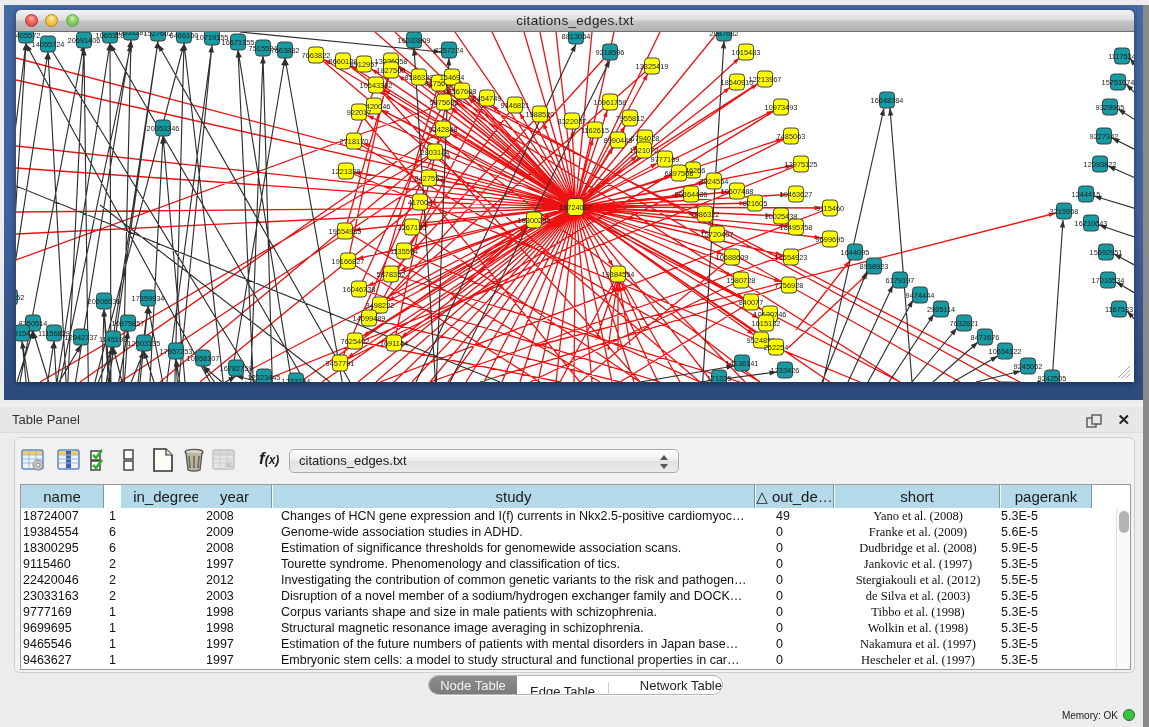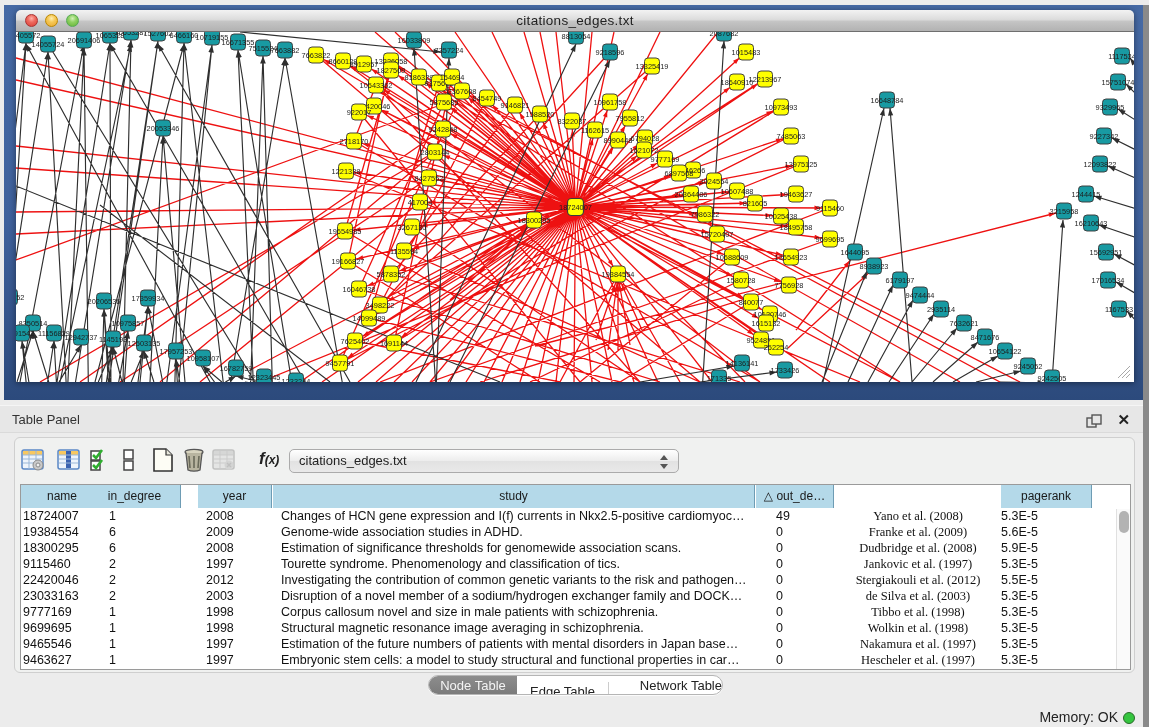--- a/index.html
+++ b/index.html
@@ -40,21 +40,21 @@
 .ticon { position:absolute; top:0; }
 #dropdown { position:absolute; left:274px; top:1px; width:390px; height:24px;
   background:linear-gradient(#ffffff, #ededed 48%, #e2e2e2 52%, #e9e9e9); border:1px solid #ababab; border-radius:5px;
   font-size:13px; color:#222; line-height:22px; padding-left:9px; }
 #dd-step { position:absolute; right:6px; top:3px; }
 
 #tablewrap { position:absolute; left:5px; top:46px; width:1111px; height:186px; background:#fff;
   border:1px solid #9a9a9a; overflow:hidden; }
 #thead { position:absolute; left:0; top:0; height:23px; width:1111px; background:#fff; }
 .th { position:absolute; top:0; height:23px; background:#b4d9e9; border-right:1px solid #6e9cb4;
-  font-size:12px; color:#1a1a1a; text-align:center; line-height:23px; }
+  font-size:15px; color:#1a1a1a; text-align:center; line-height:23px; }
 #tbody { position:absolute; left:0; top:23px; width:1111px; }
 .trow { position:relative; height:16px; font-size:12.5px; color:#111; white-space:nowrap; }
 .trow div { position:absolute; top:0; line-height:16px; overflow:hidden; }
 .c-name { left:2px; width:82px; }
 .c-deg { left:88px; width:80px; }
 .c-year { left:185px; width:65px; }
 .c-title { left:260px; width:482px; }
 .c-out { left:755px; width:58px; }
 .c-short { left:814px; width:166px; text-align:center;font-family:Liberation Serif, serif; }
 .c-pr { left:980px; width:92px; text-align:left; }
@@ -64,21 +64,21 @@
 
 
 #tabs { position:absolute; left:413px; top:237px; height:20px; display:flex;
   border:1px solid #b5b5b5; border-radius:10px; overflow:hidden; background:#fff;
   box-shadow:0 1px 0 rgba(255,255,255,0.8); }
 .tab { font-size:13px; color:#222; line-height:19px; text-align:center; border-right:1px solid #ccc; }
 .tab:nth-child(1) { width:88px; } .tab:nth-child(2) { width:92px;margin-top:6px; } .tab:nth-child(3) { width:113px; }
 .tab.sel { background:linear-gradient(#8d8d8d,#7b7b7b); color:#f4f4f4; border-right:none; }
 .tab:last-child { border-right:none;text-align:right; }
 
-#memory { position:absolute; right:14px; top:709px; font-size:14px; color:#222; }
+#memory { position:absolute; right:14px; top:709px; font-size:10px; color:#222; }
 #memdot { display:inline-block; width:12px; height:12px; border-radius:50%;
   background:#35c53f; border:1px solid #2a6b2a; vertical-align:-2px; margin-left:5px; }
 </style></head>
 <body>
 <div id="app">
   <div id="desk"></div>
   <div id="rightedge"></div>
   <div id="win">
     <div id="titlebar">
       <div class="tl" id="tl-red"></div>
@@ -410,24 +410,25 @@
         <div id="dropdown">citations_edges.txt
           <svg id="dd-step" width="16" height="18" viewBox="0 0 16 18">
             <path d="M8 2l4 5H4z" fill="#555"></path>
               <path d="M8 16l-4-5h8z" fill="#555"></path>
           </svg>
         </div>
       </div>
       <div id="tablewrap">
         <div id="thead">
           <div class="th" style="left:0; width:83px;">name</div>
-          <div class="th" style="left:68px; width:92px;">in_degree</div>
+          <div class="th" style="left:100px; width:92px;">in_degree</div>
           <div class="th" style="left:177px; width:74px;">year</div>
           <div class="th" style="left:252px; width:482px;">study</div>
           <div class="th" style="left:735px; width:78px;">△ out_de…</div>
+          <div class="th" style="left:814px; width:165px;">short</div>
           <div class="th" style="left:980px; width:91px;">pagerank</div>
         </div>
         <div id="tbody">
 <div class="trow">
 <div class="c-name">18724007</div>
               <div class="c-deg">1</div>
               <div class="c-year">2008</div>
 <div class="c-title">Changes of HCN gene expression and I(f) currents in Nkx2.5-positive cardiomyoc…</div>
               <div class="c-out">49</div>
               <div class="c-short">Yano et al. (2008)</div>
@@ -475,21 +476,21 @@
               <div class="c-year">2003</div>
 <div class="c-title">Disruption of a novel member of a sodium/hydrogen exchanger family and DOCK…</div>
               <div class="c-out">0</div>
               <div class="c-short">de Silva et al. (2003)</div>
 <div class="c-pr">5.3E-5</div>
             </div>
 <div class="trow">
 <div class="c-name">9777169</div>
               <div class="c-deg">1</div>
               <div class="c-year">1998</div>
-<div class="c-title">Corpus callosum novel and size in male patients with schizophrenia.</div>
+<div class="c-title">Corpus variants shape and size in male patients with schizophrenia.</div>
               <div class="c-out">0</div>
               <div class="c-short">Tibbo et al. (1998)</div>
 <div class="c-pr">5.3E-5</div>
             </div>
 <div class="trow">
 <div class="c-name">9699695</div>
               <div class="c-deg">1</div>
               <div class="c-year">1998</div>
 <div class="c-title">Structural magnetic resonance image averaging in schizophrenia.</div>
               <div class="c-out">0</div>

